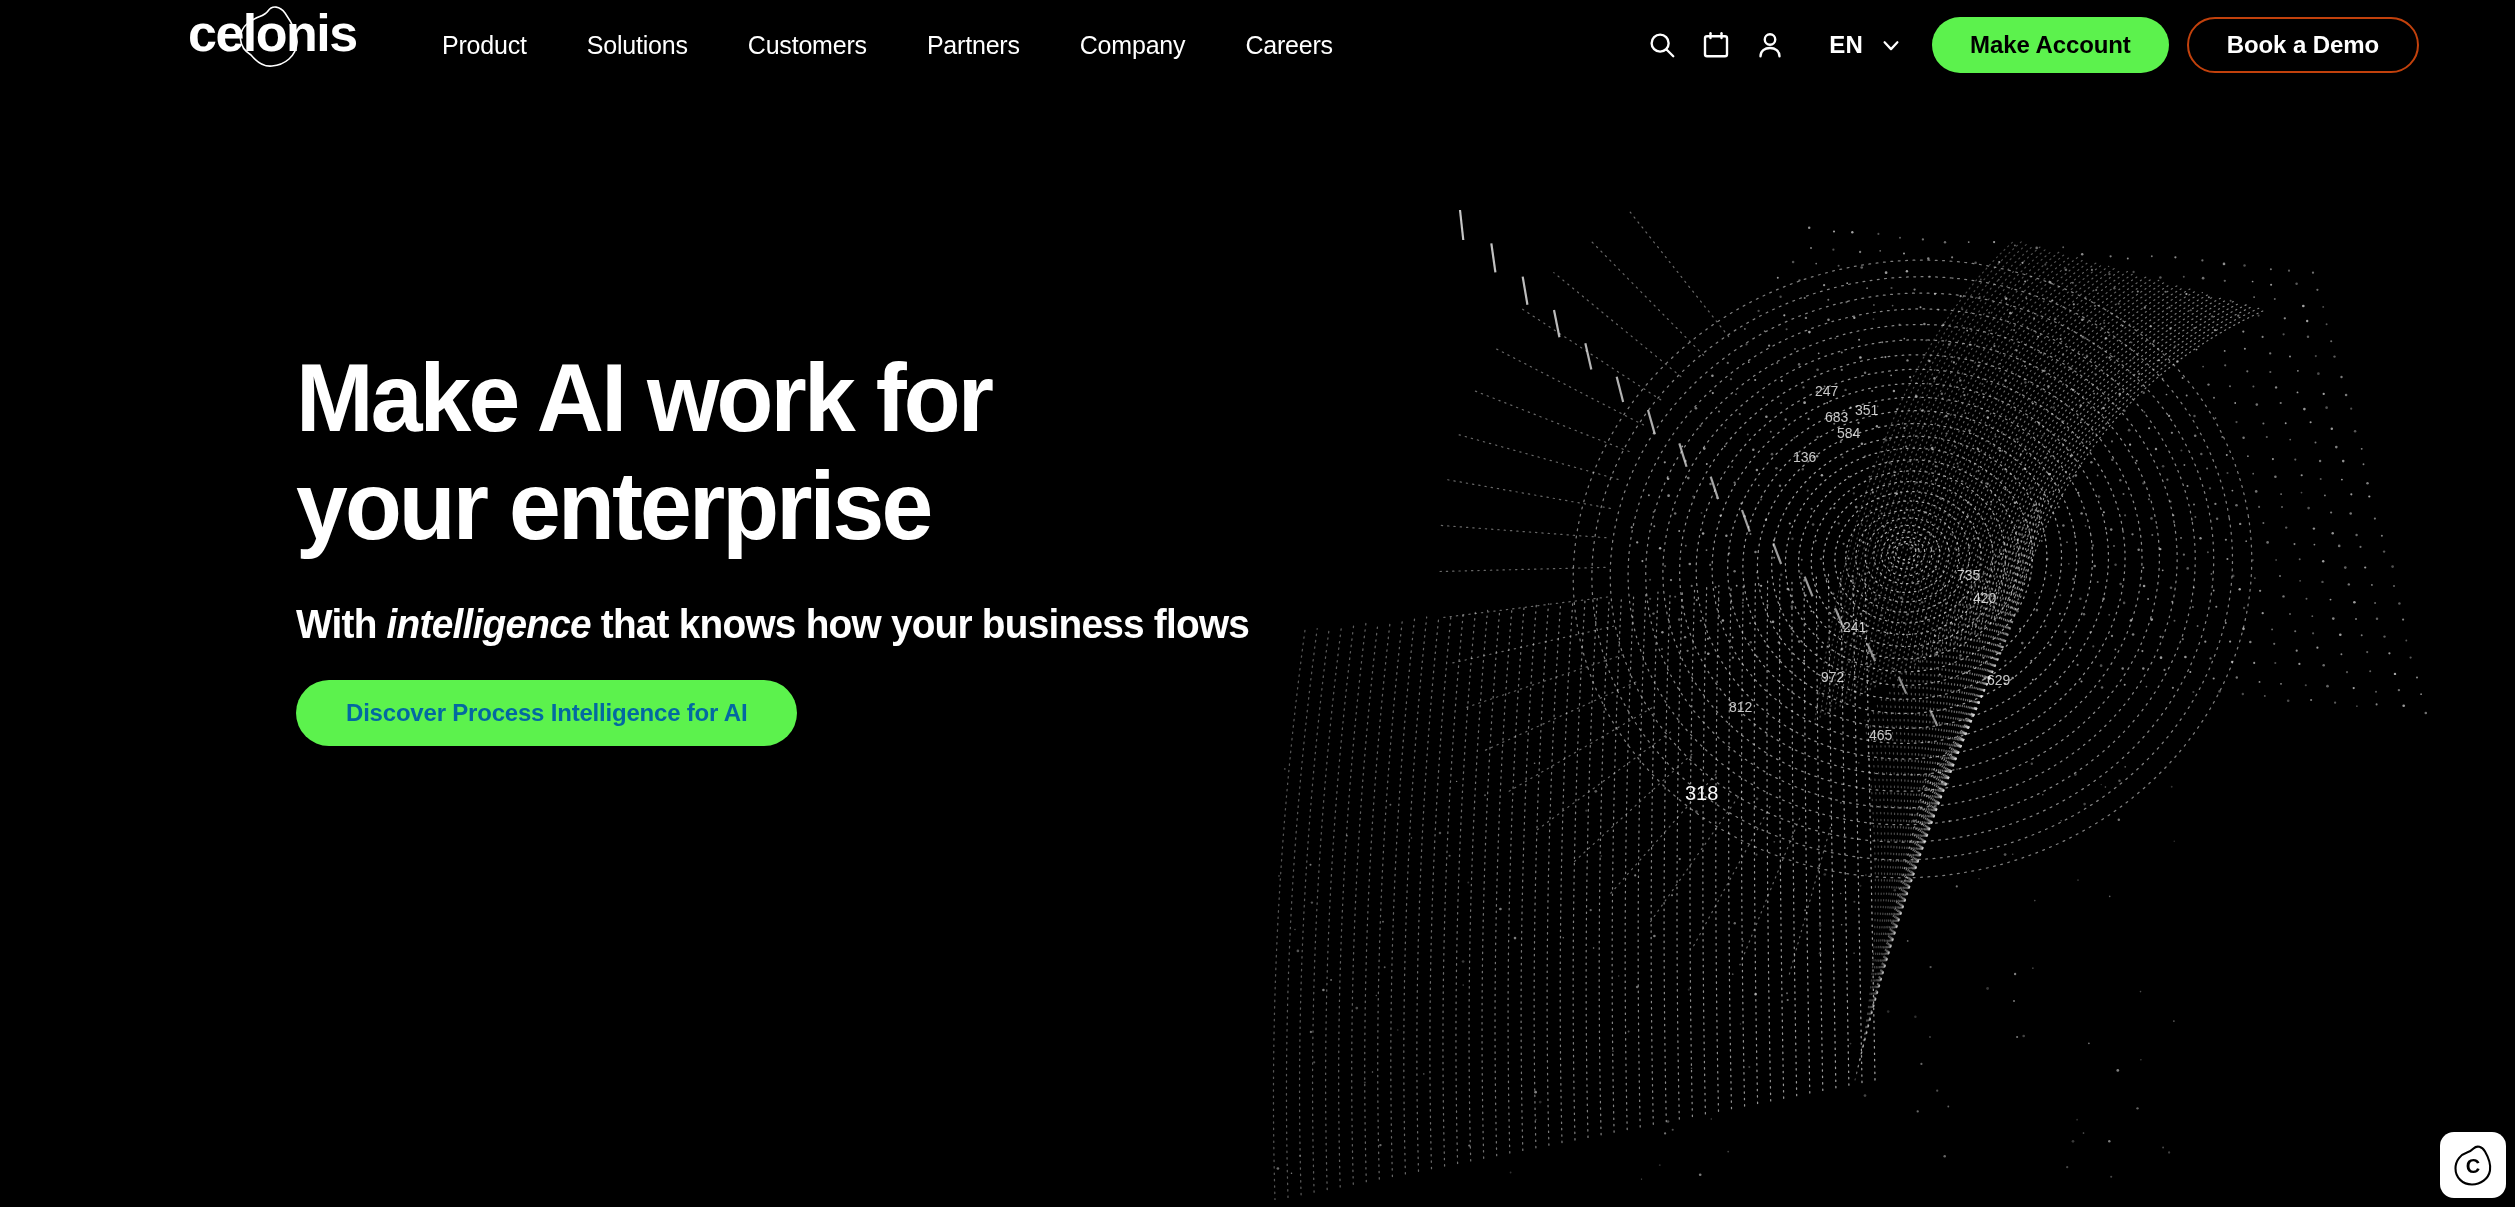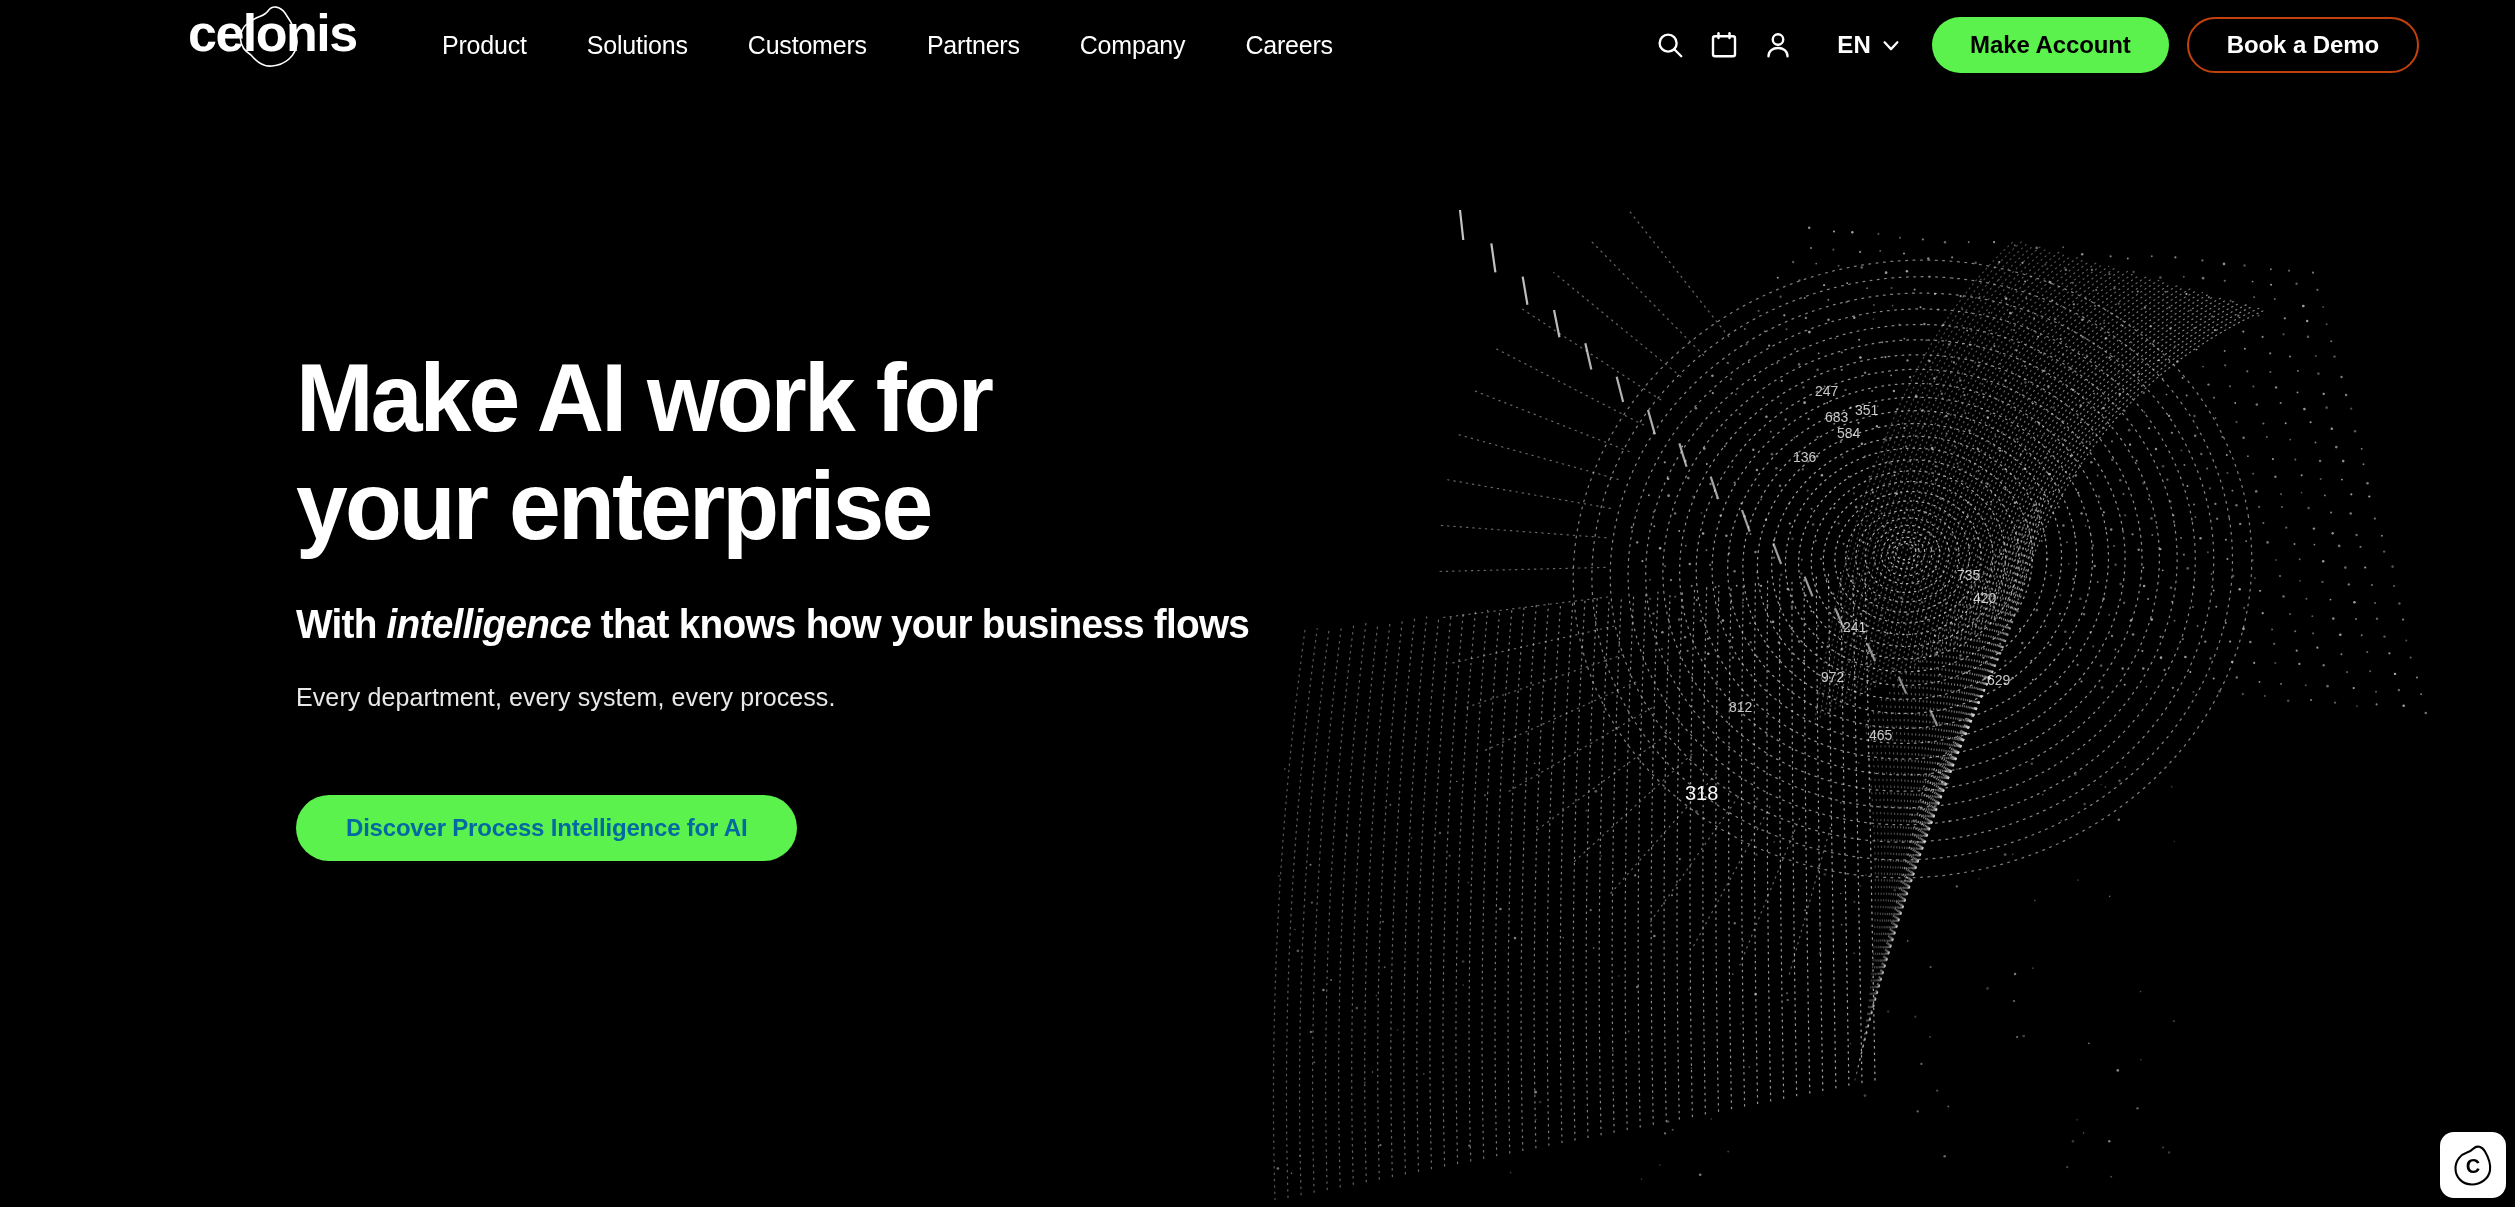--- a/index.html
+++ b/index.html
@@ -30,21 +30,21 @@
     position:absolute; right:112px; top:0; height:90px;
     display:flex; align-items:center; gap:0;
   }
   .icon-btn {
     width:52px; height:52px; display:flex; align-items:center; justify-content:center;
     cursor:pointer; margin-right:2px;
   }
   .icon-btn svg { display:block; }
 
   #lang-switch {
-    display:flex; align-items:center; gap:9px; cursor:pointer;
+    display:flex; align-items:center; gap:17px; cursor:pointer;
     margin-left:31px; margin-right:30px;
   }
   #lang-switch .lang-label {
     color:#ffffff; font-size:24px; font-weight:700; letter-spacing:0.3px;
   }
 
   .btn-pill {
     display:flex; align-items:center; justify-content:center;
     border-radius:999px; cursor:pointer; white-space:nowrap;
     font-size:24px; font-weight:700; letter-spacing:-0.1px;
@@ -1319,21 +1319,20 @@
   <div id="hero-text">
     <h1 id="headline">
       <span>Make AI work for</span><br>
       <span>your enterprise</span>
     </h1>
 
     <h2 id="subheadline">
       <span>With </span><span class="ital">intelligence</span><span> that knows how your business flows</span>
     </h2>
 
-    <p id="lede">Every department, every system, every process.</p>
 
     <a id="btn-cta">Discover Process Intelligence for AI</a>
   </div>
 
   <div id="chat-widget">
     <svg width="46" height="46" viewBox="0 0 46 46">
       <path d="M23.5 6.5 C27 3 32 4.5 35 9.5 C38.5 15.5 41 22 40 28.5 C38.5 37 30.5 42.5 22 42.5 C12.5 42.5 5.5 35.5 5.5 26.5 C5.5 18 11 12.5 17 10.5 C20 9.5 21.5 8.5 23.5 6.5 Z" fill="none" stroke="#000000" stroke-width="2.1"></path>
       <text x="23" y="31" text-anchor="middle" font-family="Liberation Sans, sans-serif" font-size="20" font-weight="700" fill="#000000">C</text>
     </svg>
   </div>

